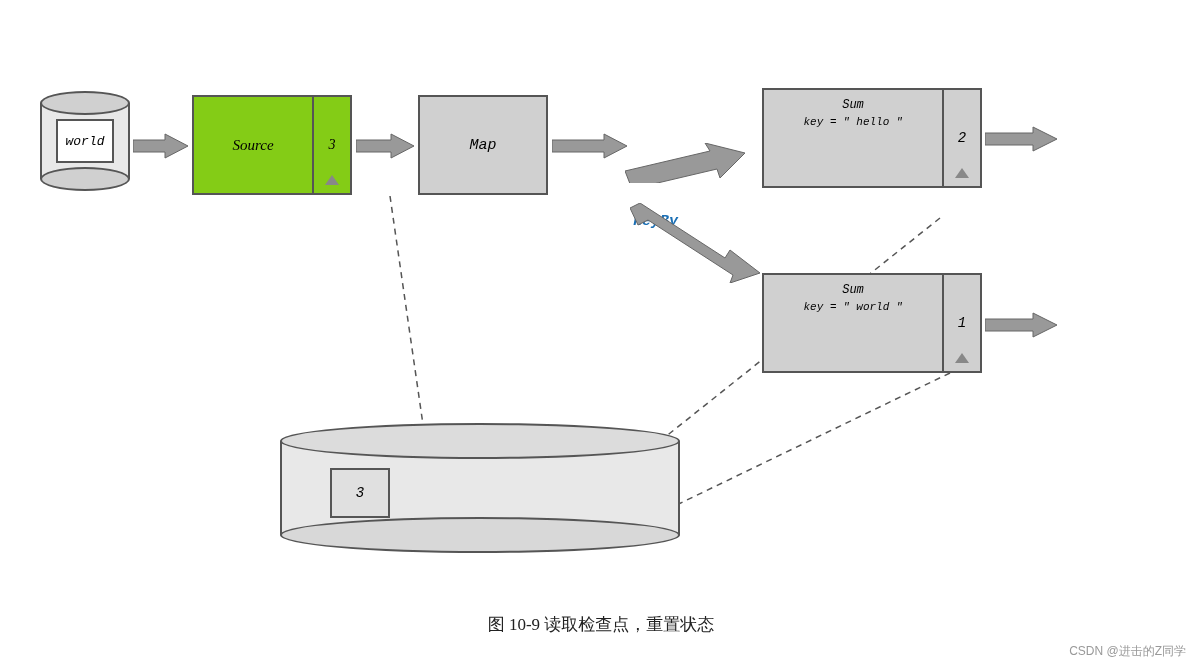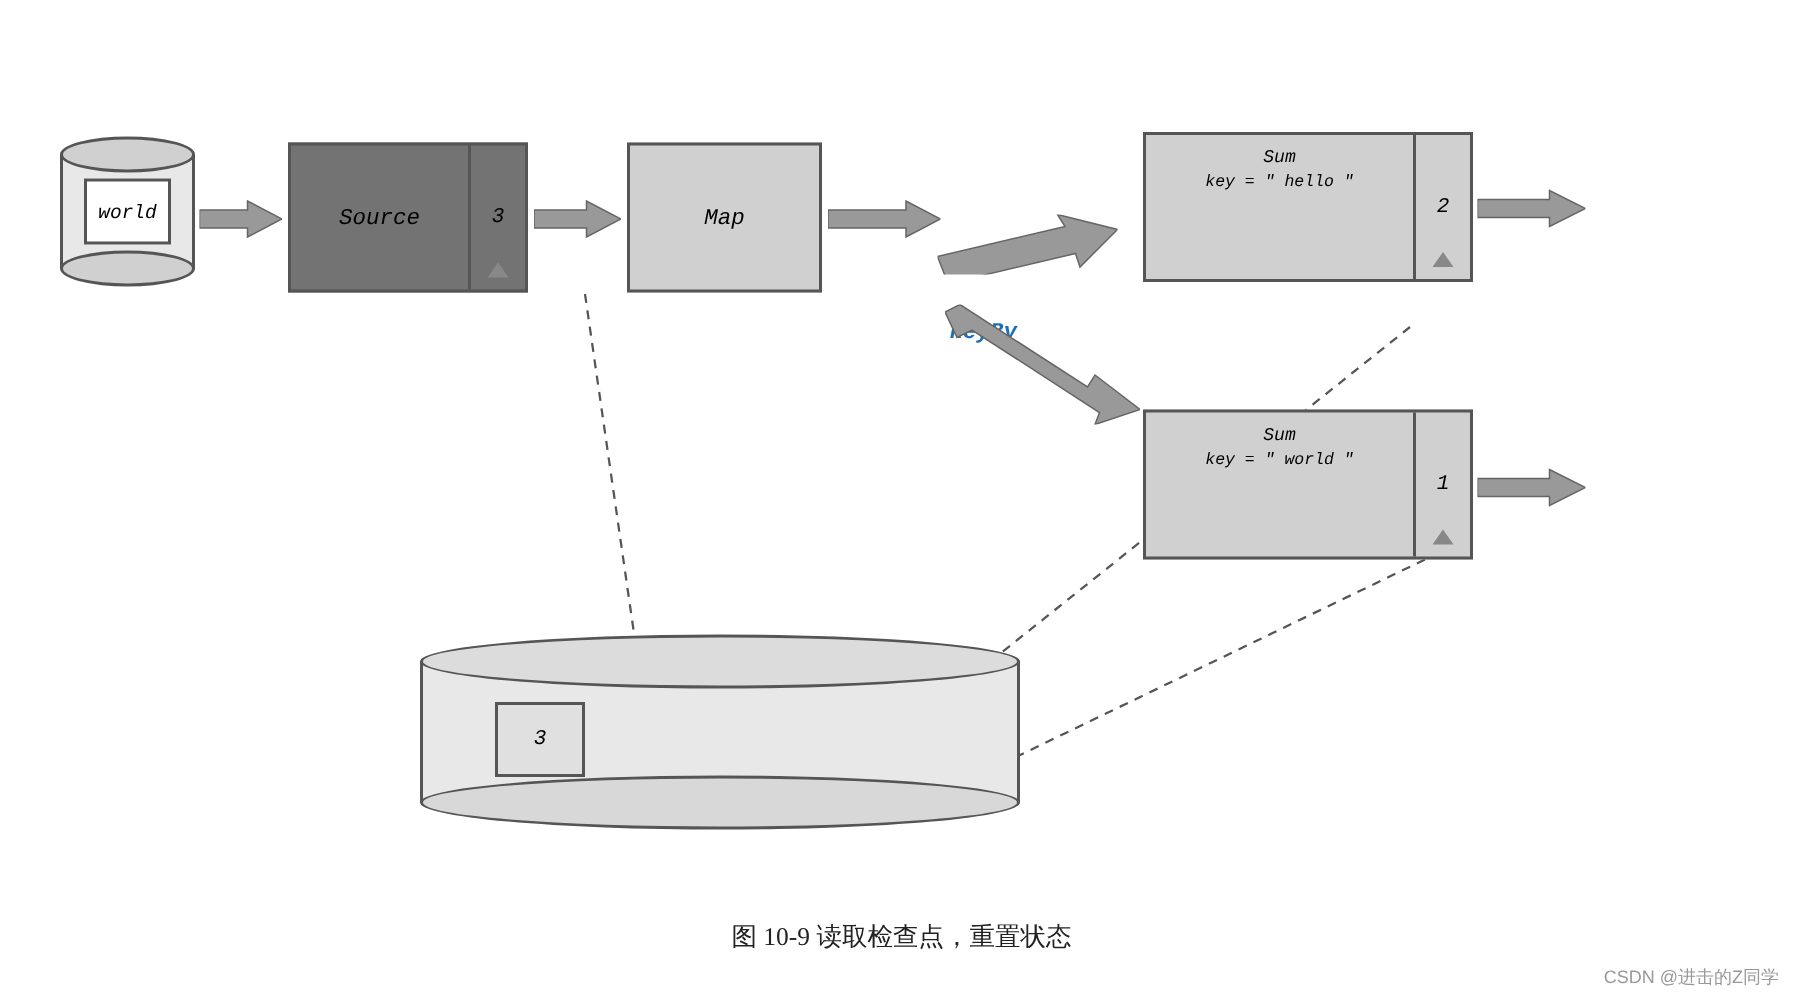--- a/index.html
+++ b/index.html
@@ -67,22 +67,23 @@
       align-items: center;
       justify-content: center;
       font-size: 13px;
       font-style: italic;
     }
 
     
     .two-part-box {
       position: absolute;
       display: flex;
-      background: #737373;
-      border: 2px solid #555;
+      background: #84cc16;
+      border: 2px solid #555;
+      font-family: Liberation Serif, serif;
     }
     .two-part-box .label-part {
       flex: 1;
       display: flex;
       flex-direction: column;
       align-items: center;
       justify-content: center;
       padding: 4px 8px;
       font-size: 12px;
       font-style: italic;

